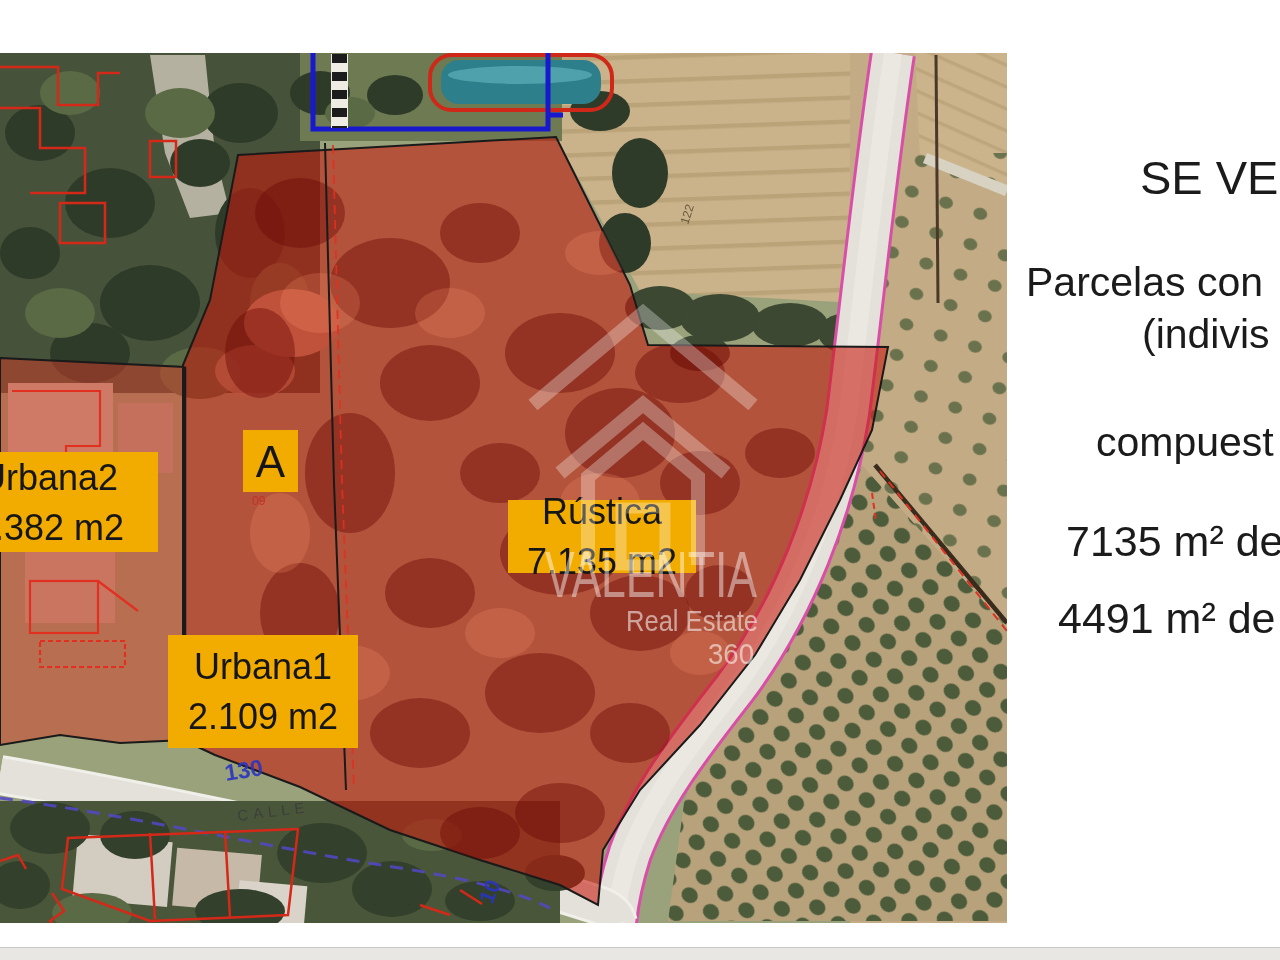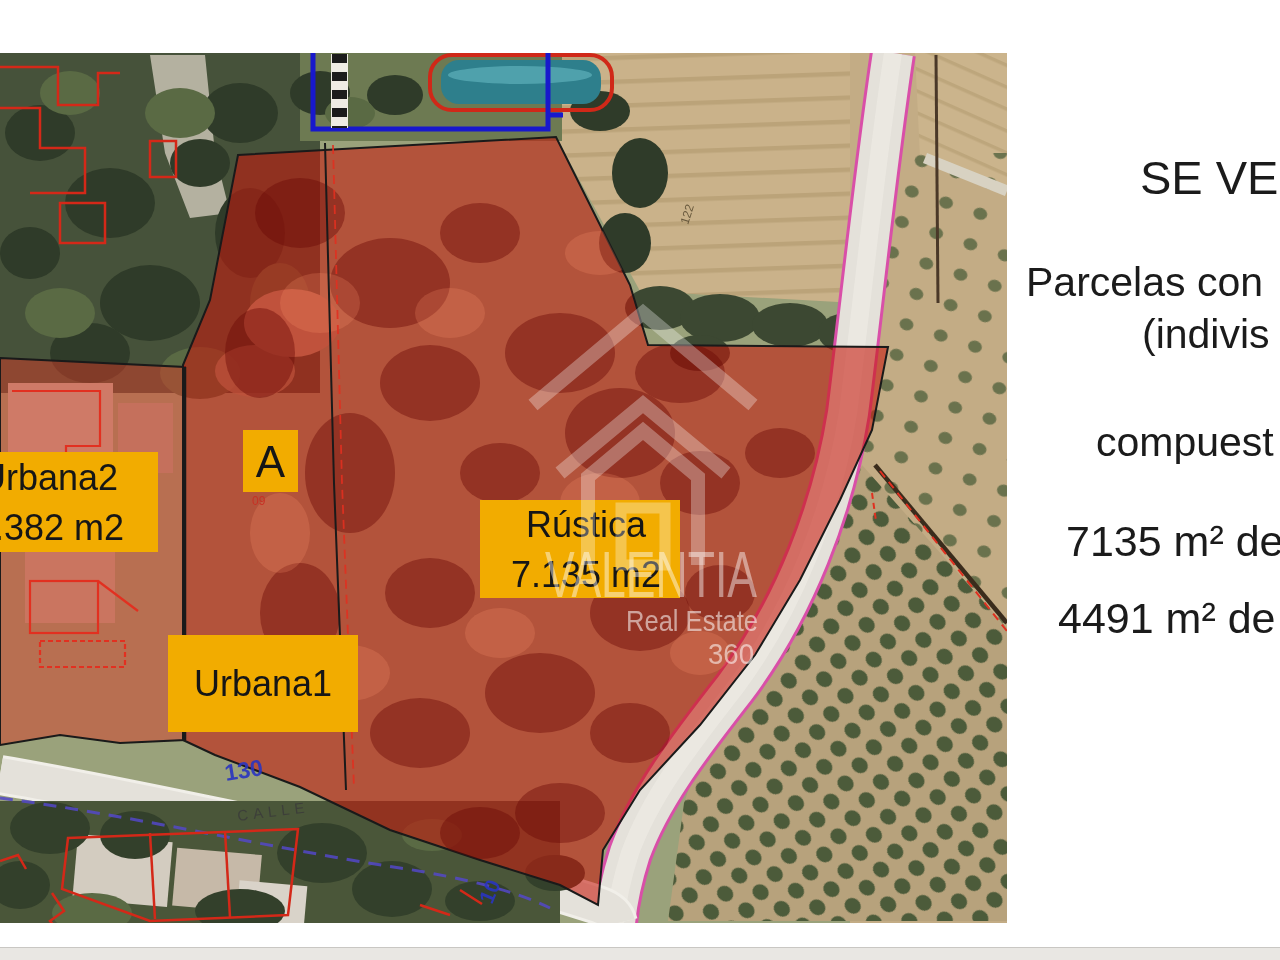--- a/index.html
+++ b/index.html
@@ -17,22 +17,22 @@
   
   .plabel{
     position:absolute;background:#f2ac00;color:#161616;
     display:flex;flex-direction:column;align-items:center;justify-content:center;
     text-align:center;line-height:1.25;gap:5px;
     font-family:"Liberation Sans","DejaVu Sans",sans-serif;
   }
   .plabel span{white-space:nowrap;}
   #label-urbana2{left:-60px;top:399px;width:218px;height:100px;font-size:36px;}
   #label-a{left:243px;top:377px;width:55px;height:62px;font-size:44px;}
-  #label-rustica{left:480px;top:447px;width:188px;height:98px;font-size:36px;padding-left:12px;}
-  #label-urbana1{left:168px;top:582px;width:190px;height:97px;font-size:36px;}
+  #label-rustica{left:508px;top:447px;width:188px;height:73px;font-size:36px;}
+  #label-urbana1{left:168px;top:582px;width:190px;height:113px;font-size:36px;}
   
   .rtxt{
     position:absolute;color:#1b1b1b;white-space:nowrap;
     font-family:"Liberation Sans","DejaVu Sans",sans-serif;
   }
   #t-title   {left:1140px;top:150px;font-size:47px;}
   #t-line1   {left:1026px;top:259px;font-size:41px;}
   #t-line2   {left:1142px;top:311px;font-size:41px;}
   #t-line3   {left:1096px;top:419px;font-size:41px;text-align:center;}
   #t-area1   {left:1066px;top:517px;font-size:43px;}
@@ -267,20 +267,21 @@
     </div>
     <div class="plabel" id="label-a">
       <span>A</span>
     </div>
     <div class="plabel" id="label-rustica">
       <span>Rústica</span>
       <span>7.135 m2</span>
     </div>
     <div class="plabel" id="label-urbana1">
       <span>Urbana1</span>
+      <span>2.109 m2</span>
     </div>
 
     <svg class="wm" width="1007" height="870" viewBox="0 0 1007 870">
       <g stroke="#ffffff" fill="none" opacity="0.3" stroke-width="14">
         <path d="M533,352 L643,260 L753,352"></path>
         <path d="M560,420 L643,351 L726,420"></path>
         <path d="M588,512 L588,424 L643,378 L698,424 L698,512"></path>
         <rect x="621" y="455" width="44" height="57" stroke-width="11"></rect>
       </g>
       <text x="545" y="544" font-size="64" fill="#ffffff" opacity="0.45" textLength="212" lengthAdjust="spacingAndGlyphs">VALENTIA</text>

